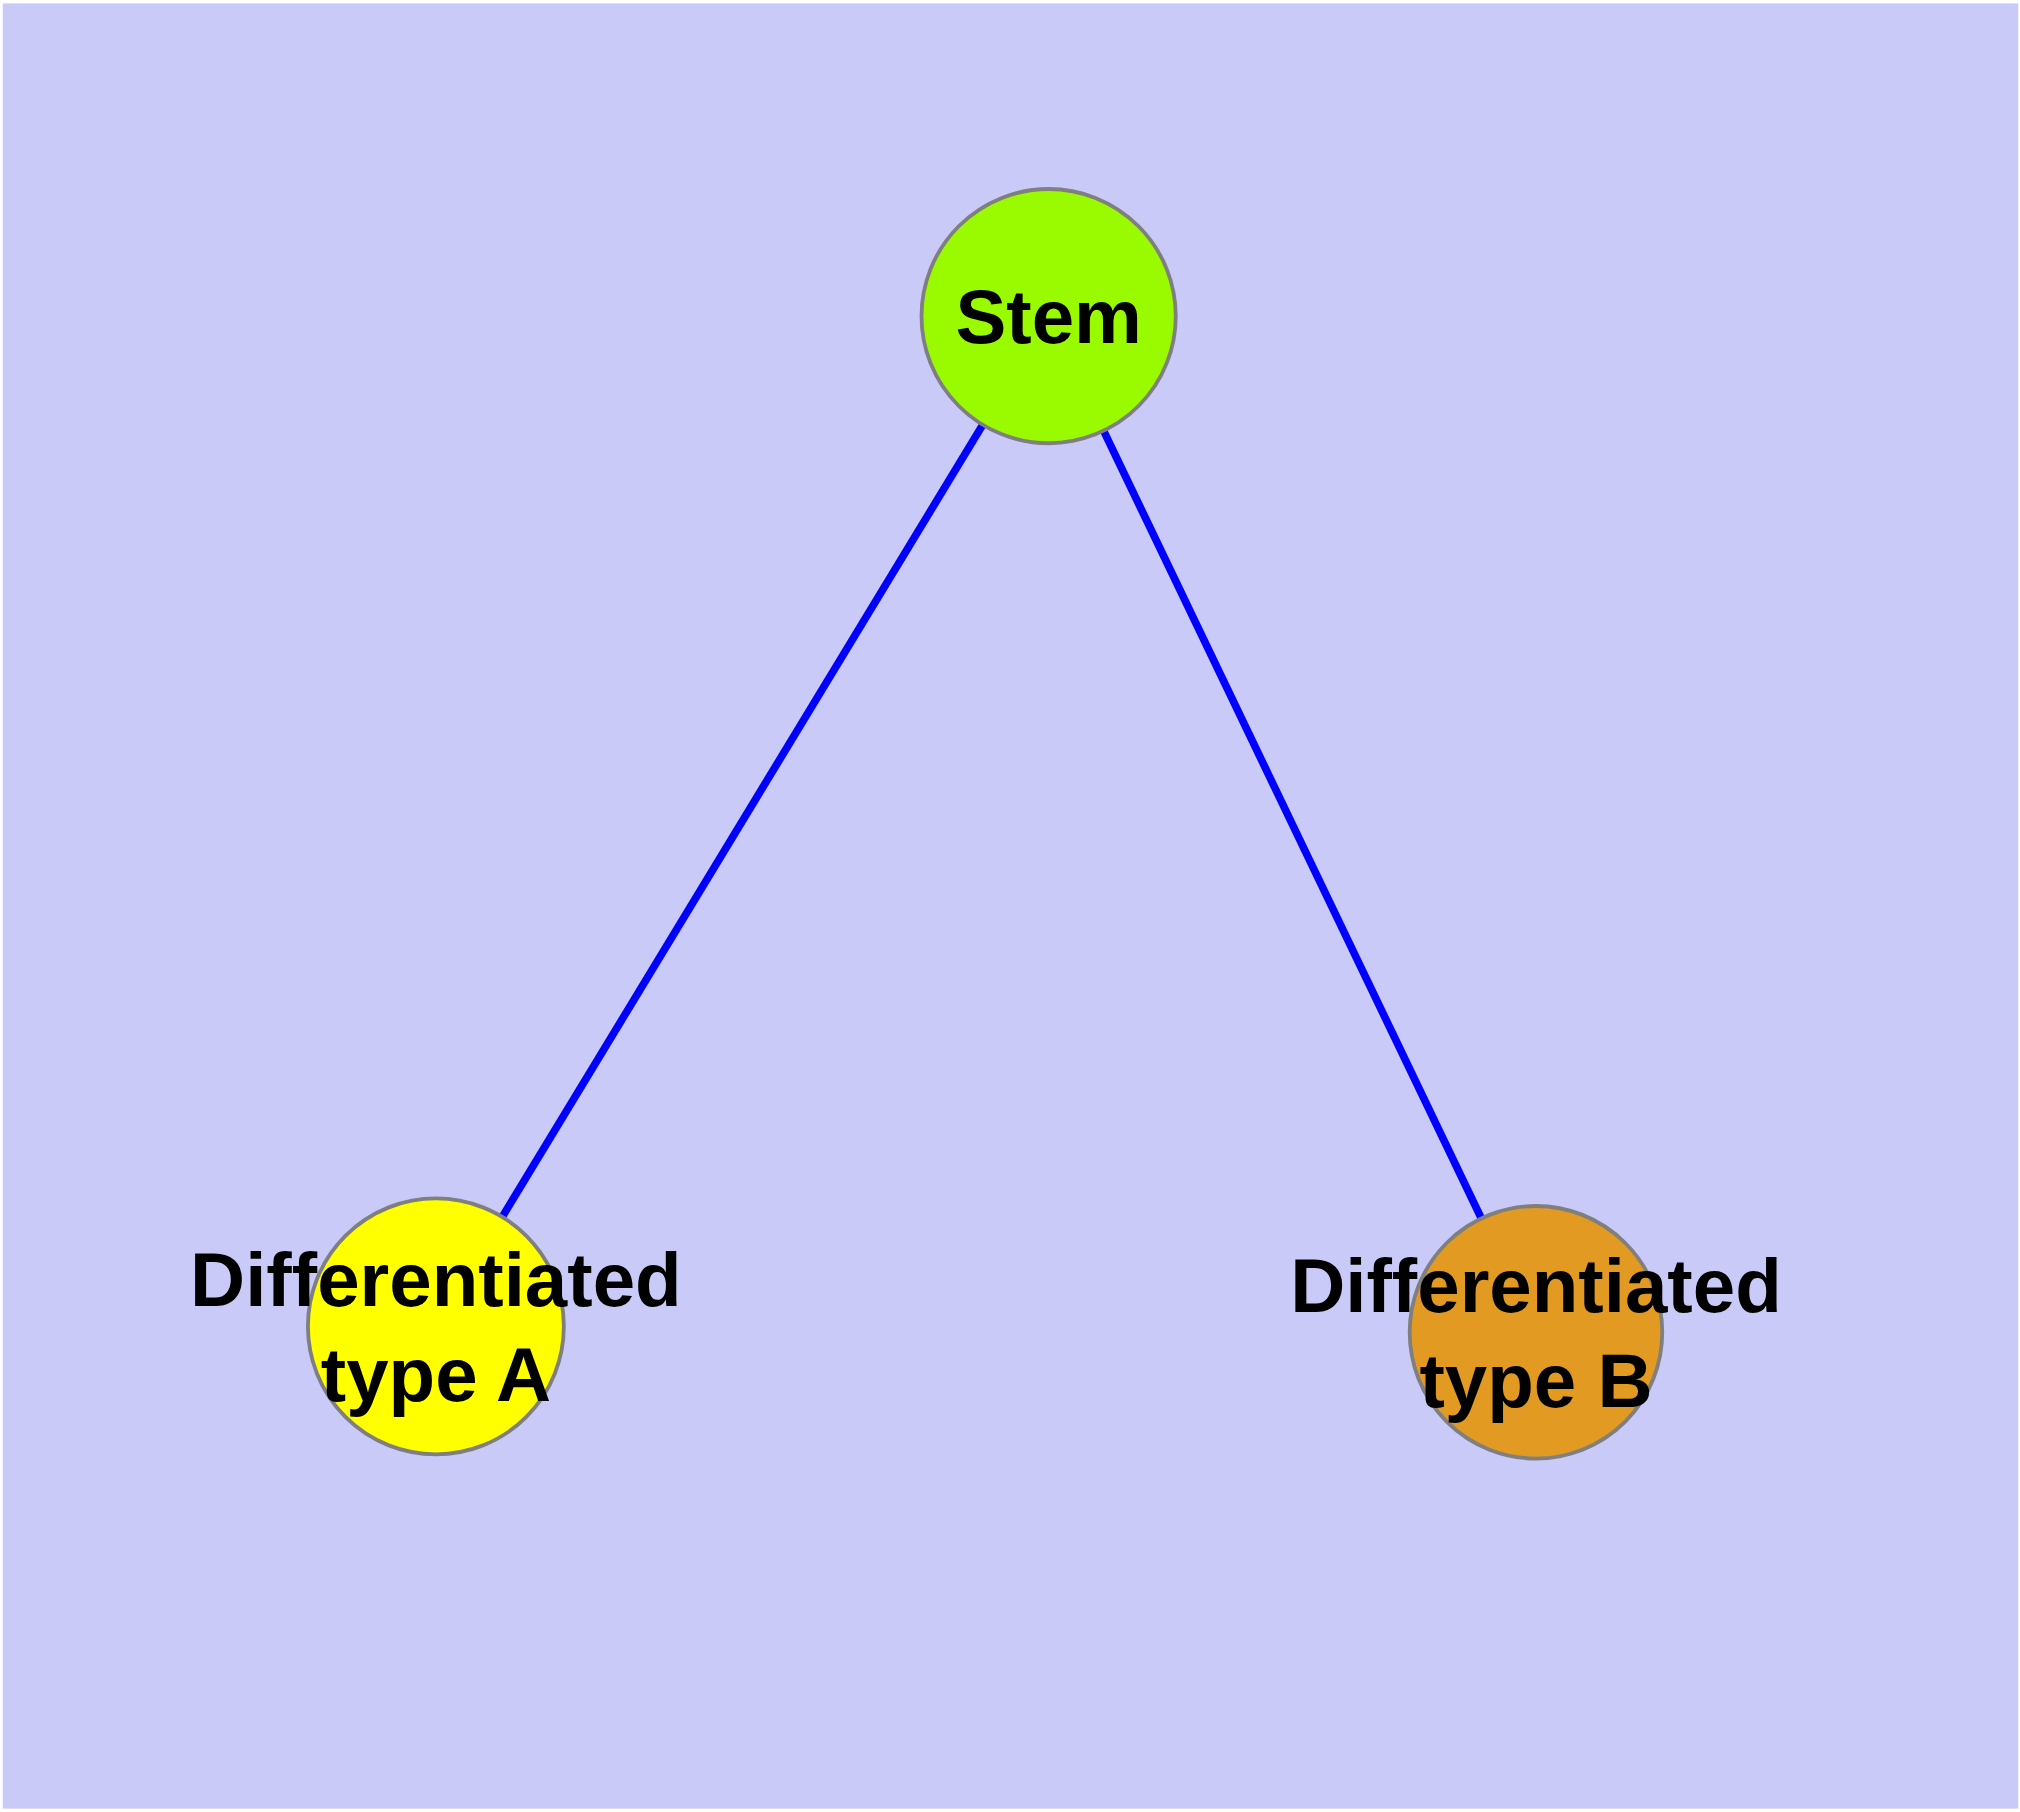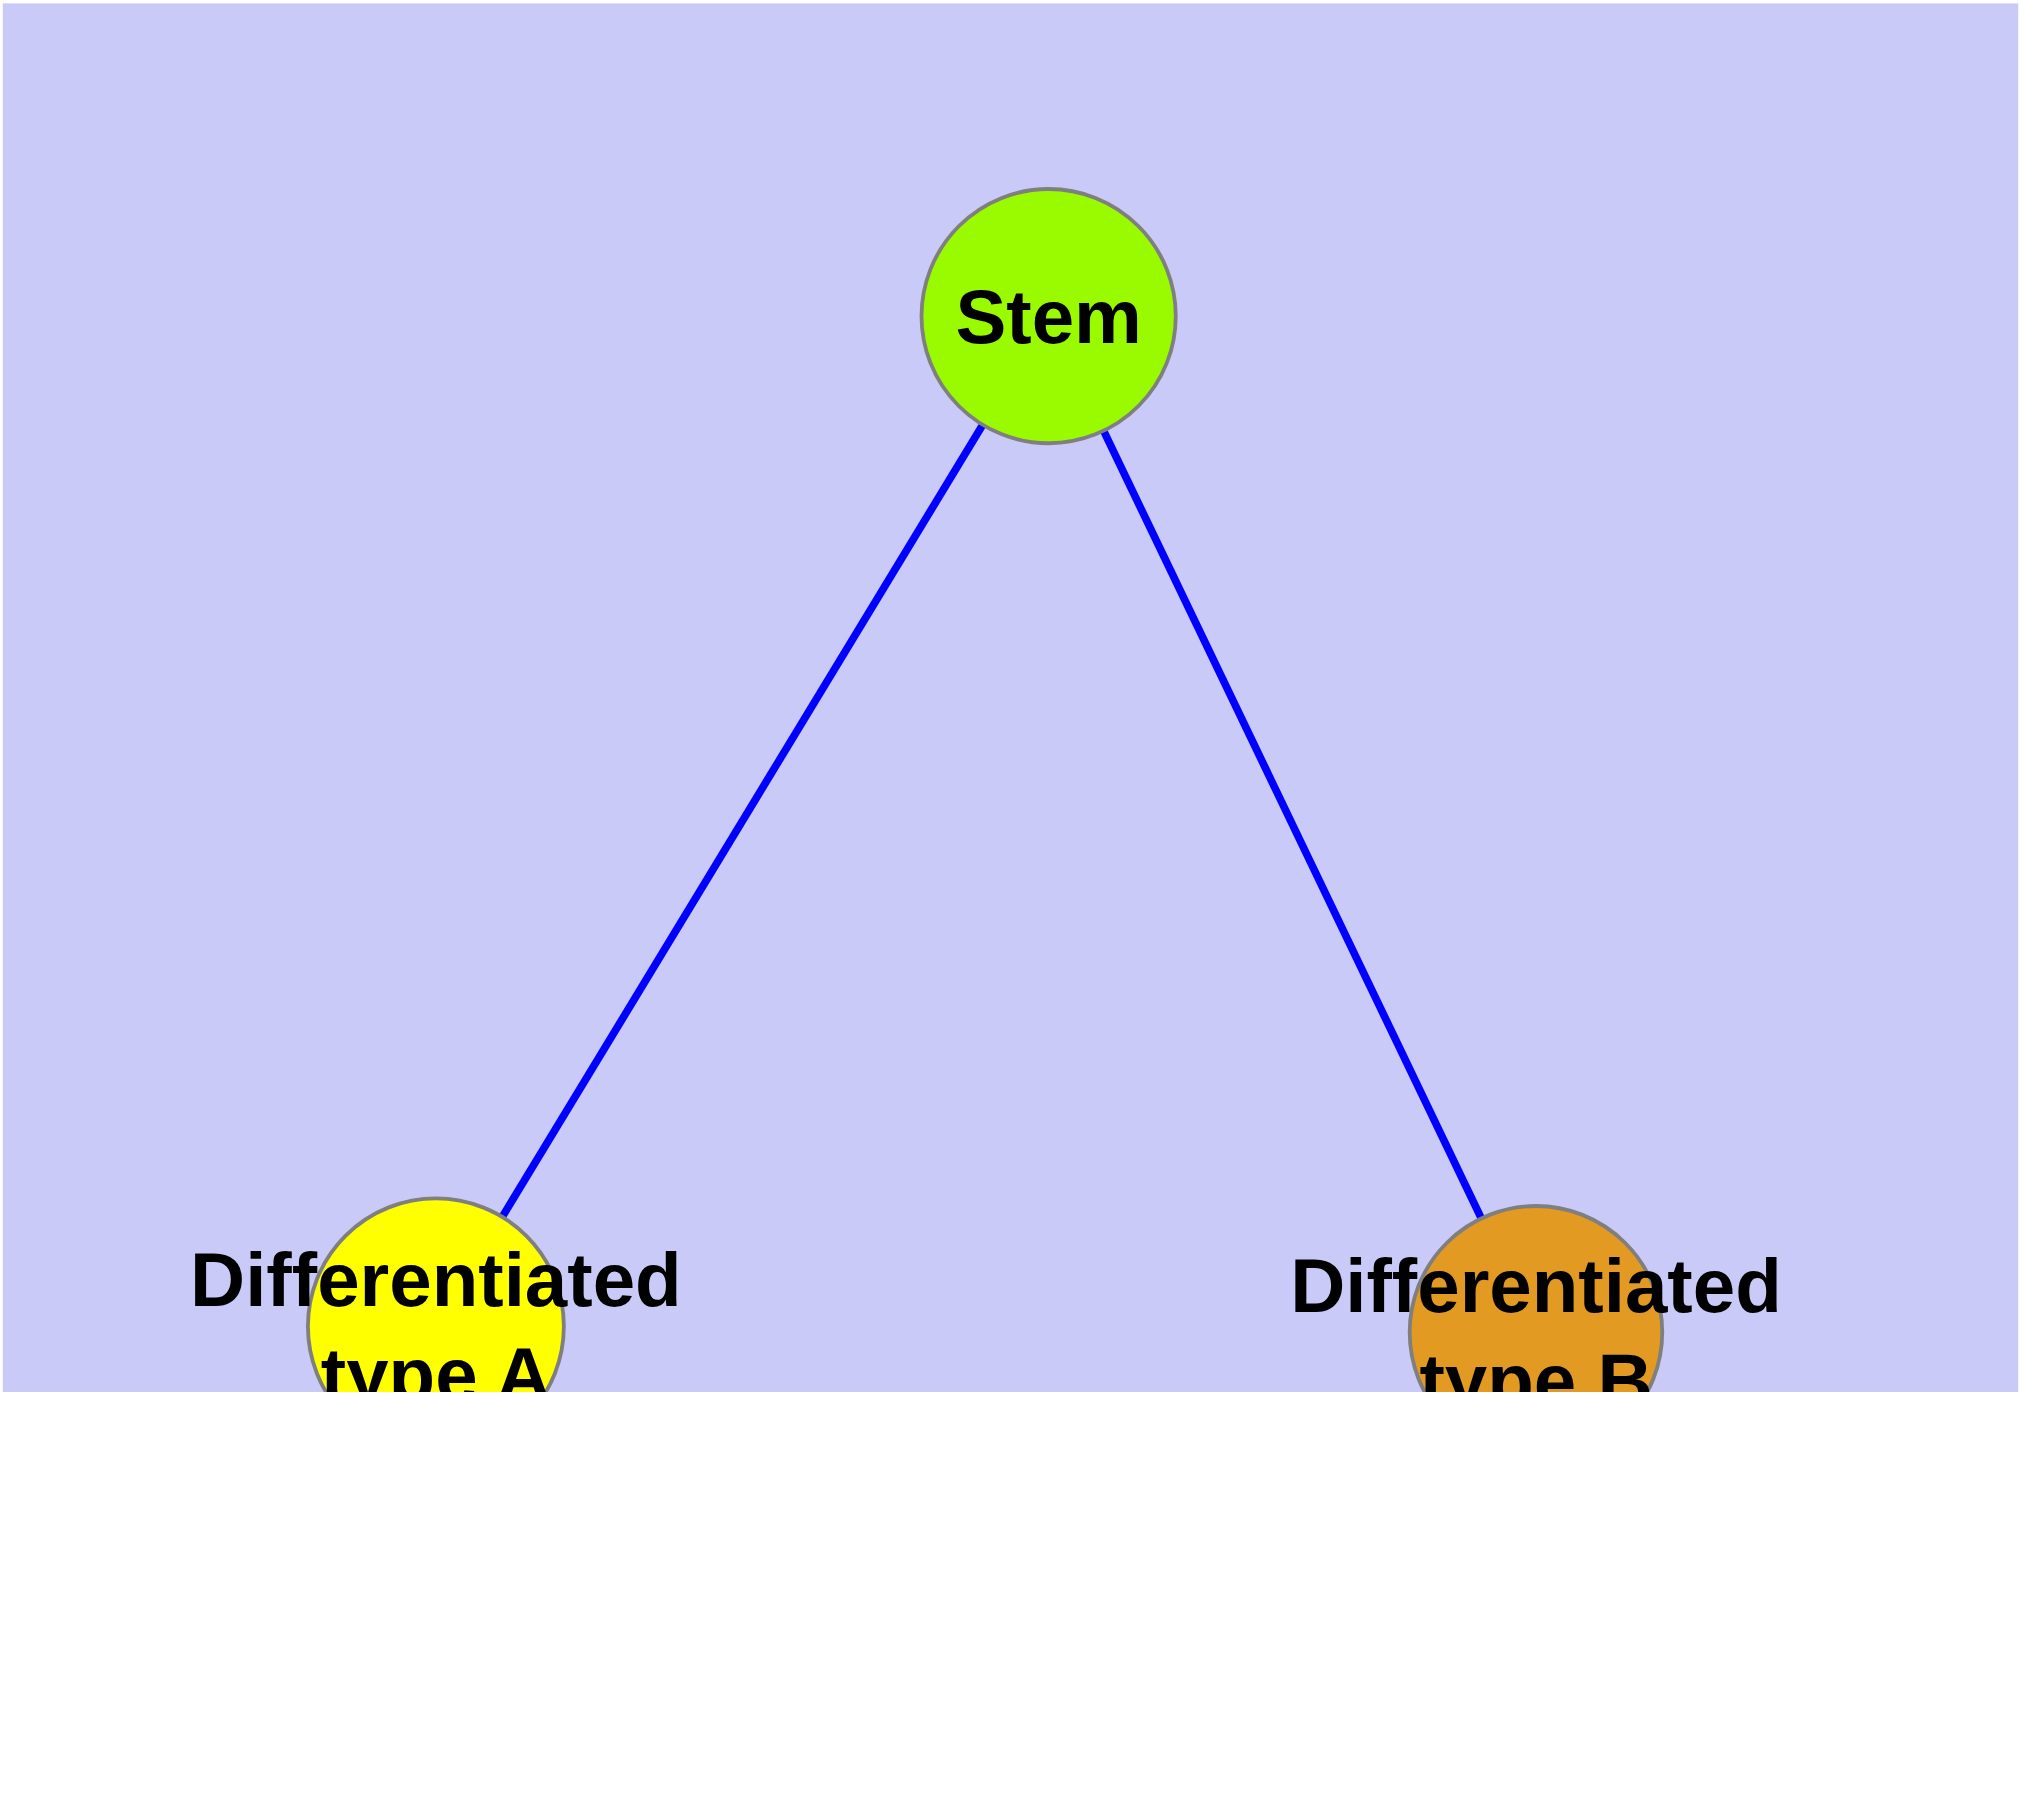--- a/index.html
+++ b/index.html
@@ -2,21 +2,21 @@
 <html style="font-size:13.6px"><head>
 <meta charset="utf-8">
 <style>
   html, body {
     margin: 0;
     padding: 0;
     background: #ffffff;
   }
   .canvas-wrap {
     width: 2021px;
-    height: 1392px;
+    height: 1812px;
     position: relative;
   }
   svg {
     display: block;
   }
   .edge {
     stroke-width: 9;
     stroke-linecap: butt;
   }
   .node-circle {

